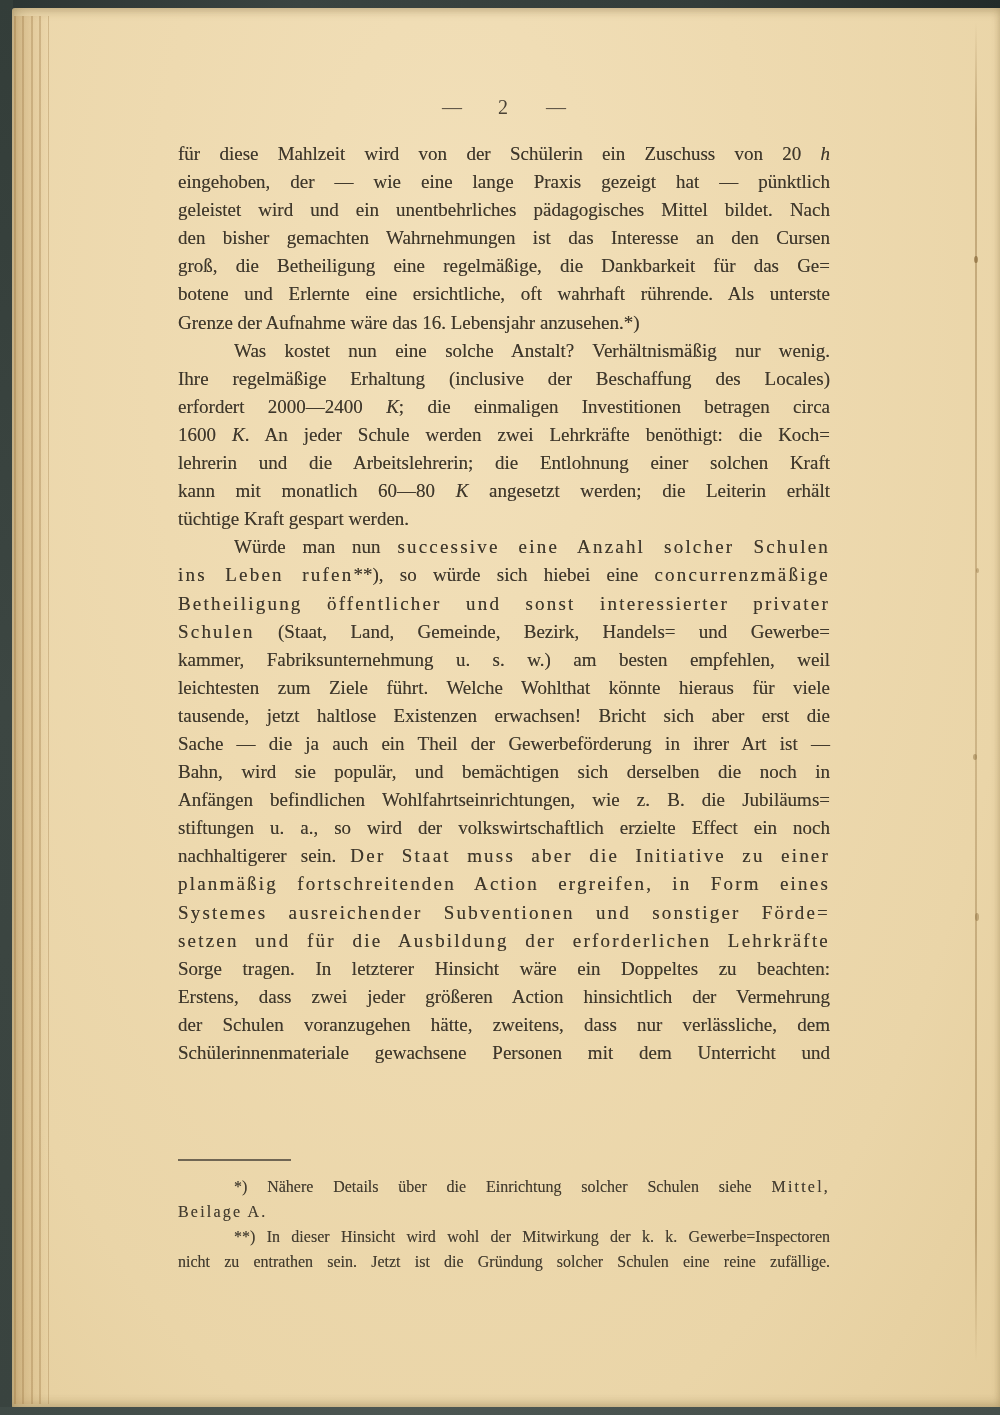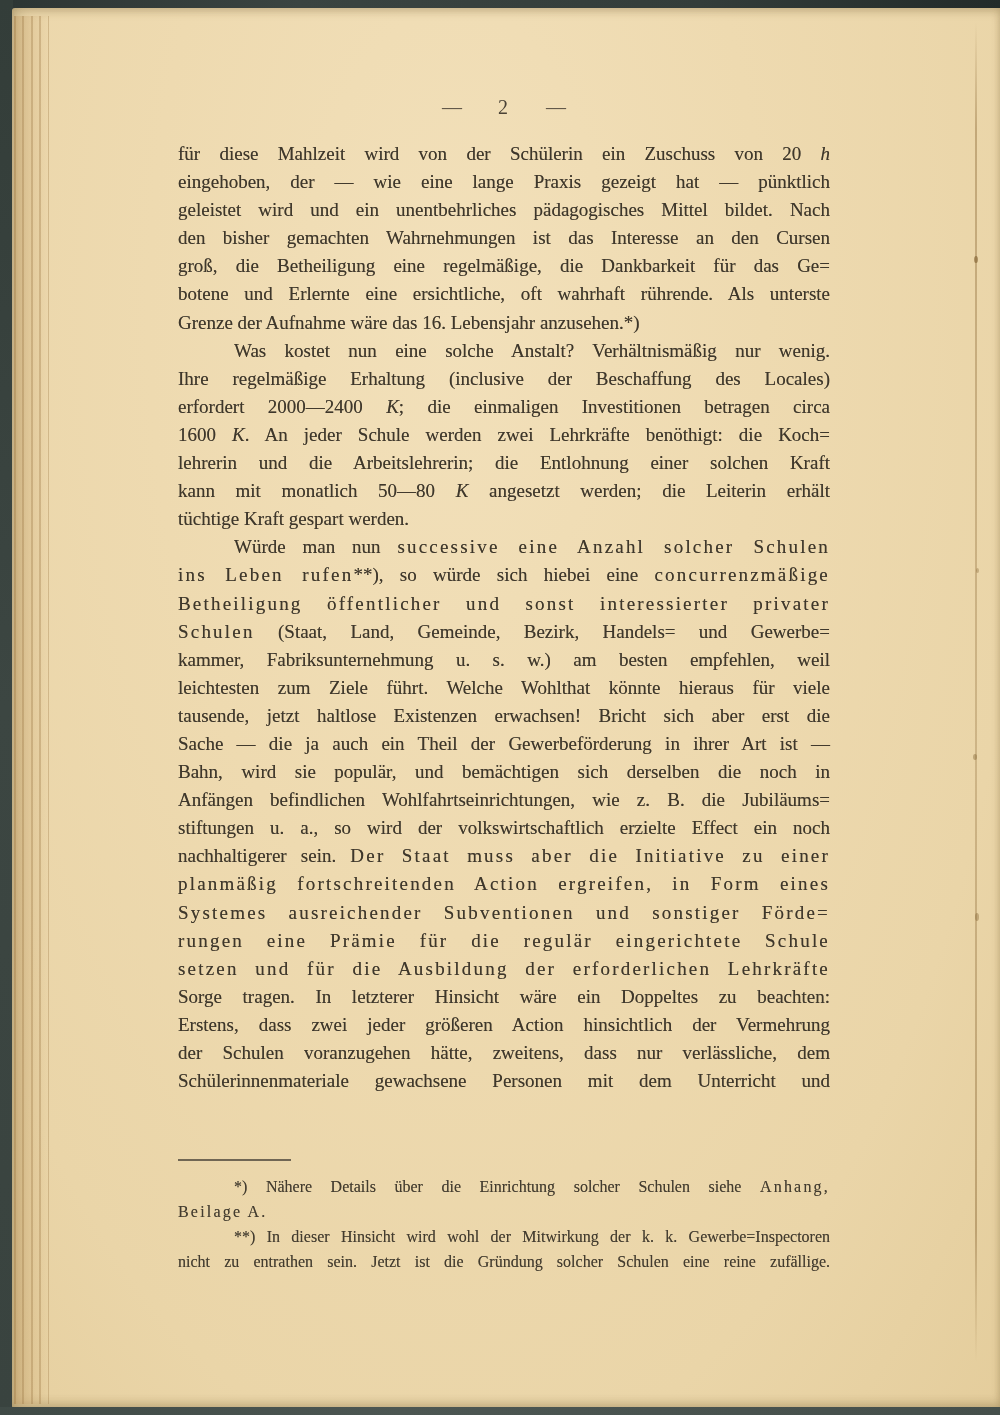--- a/index.html
+++ b/index.html
@@ -91,48 +91,47 @@
         <div class="line"><span>geleistet wird und ein unentbehrliches pädagogisches Mittel bildet. Nach</span></div>
         <div class="line"><span>den bisher gemachten Wahrnehmungen ist das Interesse an den Cursen</span></div>
         <div class="line"><span>groß, die Betheiligung eine regelmäßige, die Dankbarkeit für das Ge=</span></div>
         <div class="line"><span>botene und Erlernte eine ersichtliche, oft wahrhaft rührende. Als unterste</span></div>
         <div class="line noj"><span>Grenze der Aufnahme wäre das 16. Lebensjahr anzusehen.*)</span></div>
         <div class="line ind"><span>Was kostet nun eine solche Anstalt? Verhältnismäßig nur wenig.</span></div>
         <div class="line"><span>Ihre regelmäßige Erhaltung (inclusive der Beschaffung des Locales)</span></div>
         <div class="line"><span>erfordert 2000—2400 </span><span class="it">K</span><span>; die einmaligen Investitionen betragen circa</span></div>
         <div class="line"><span>1600 </span><span class="it">K</span><span>. An jeder Schule werden zwei Lehrkräfte benöthigt: die Koch=</span></div>
         <div class="line"><span>lehrerin und die Arbeitslehrerin; die Entlohnung einer solchen Kraft</span></div>
-        <div class="line"><span>kann mit monatlich 50—80 </span><span class="it">K</span><span> angesetzt werden; die Leiterin erhält</span></div>
+        <div class="line"><span>kann mit monatlich 60—80 </span><span class="it">K</span><span> angesetzt werden; die Leiterin erhält</span></div>
         <div class="line noj"><span>tüchtige Kraft gespart werden.</span></div>
         <div class="line ind"><span>Würde man nun </span><span class="sp">successive eine Anzahl solcher Schulen</span></div>
         <div class="line"><span class="sp">ins Leben rufen</span><span>**), so würde sich hiebei eine </span><span class="sp">concurrenzmäßige</span></div>
         <div class="line"><span class="sp">Betheiligung öffentlicher und sonst interessierter privater</span></div>
         <div class="line"><span class="sp">Schulen</span><span> (Staat, Land, Gemeinde, Bezirk, Handels= und Gewerbe=</span></div>
         <div class="line"><span>kammer, Fabriksunternehmung u. s. w.) am besten empfehlen, weil</span></div>
         <div class="line"><span>leichtesten zum Ziele führt. Welche Wohlthat könnte hieraus für viele</span></div>
         <div class="line"><span>tausende, jetzt haltlose Existenzen erwachsen! Bricht sich aber erst die</span></div>
         <div class="line"><span>Sache — die ja auch ein Theil der Gewerbeförderung in ihrer Art ist —</span></div>
         <div class="line"><span>Bahn, wird sie populär, und bemächtigen sich derselben die noch in</span></div>
         <div class="line"><span>Anfängen befindlichen Wohlfahrtseinrichtungen, wie z. B. die Jubiläums=</span></div>
         <div class="line"><span>stiftungen u. a., so wird der volkswirtschaftlich erzielte Effect ein noch</span></div>
         <div class="line"><span>nachhaltigerer sein. </span><span class="sp">Der Staat muss aber die Initiative zu einer</span></div>
         <div class="line"><span class="sp">planmäßig fortschreitenden Action ergreifen, in Form eines</span></div>
         <div class="line"><span class="sp">Systemes ausreichender Subventionen und sonstiger Förde=</span></div>
-        <div class="line"><span class="sp">rungen eine Prämie für die regulär eingerichtete Schule</span></div>
         <div class="line"><span class="sp">setzen und für die Ausbildung der erforderlichen Lehrkräfte</span></div>
         <div class="line"><span>Sorge tragen. In letzterer Hinsicht wäre ein Doppeltes zu beachten:</span></div>
         <div class="line"><span>Erstens, dass zwei jeder größeren Action hinsichtlich der Vermehrung</span></div>
         <div class="line"><span>der Schulen voranzugehen hätte, zweitens, dass nur verlässliche, dem</span></div>
         <div class="line"><span>Schülerinnenmateriale gewachsene Personen mit dem Unterricht und</span></div>
       </div>
 
     <div class="fn-rule"></div>
 
     <div class="footnotes" id="footnote-lines">
-        <div class="line ind"><span>*) Nähere Details über die Einrichtung solcher Schulen siehe </span><span class="sp">Anhang,</span></div>
+        <div class="line ind"><span>*) Nähere Details über die Einrichtung solcher Schulen siehe </span><span class="sp">Mittel,</span></div>
         <div class="line noj"><span class="sp">Beilage A.</span></div>
         <div class="line ind"><span>**) In dieser Hinsicht wird wohl der Mitwirkung der k. k. Gewerbe=Inspectoren</span></div>
         <div class="line"><span>nicht zu entrathen sein. Jetzt ist die Gründung solcher Schulen eine reine zufällige.</span></div>
       </div>
   </div>
 
   <div class="edge-bottom"></div>
 </div>
 
 </body></html>

